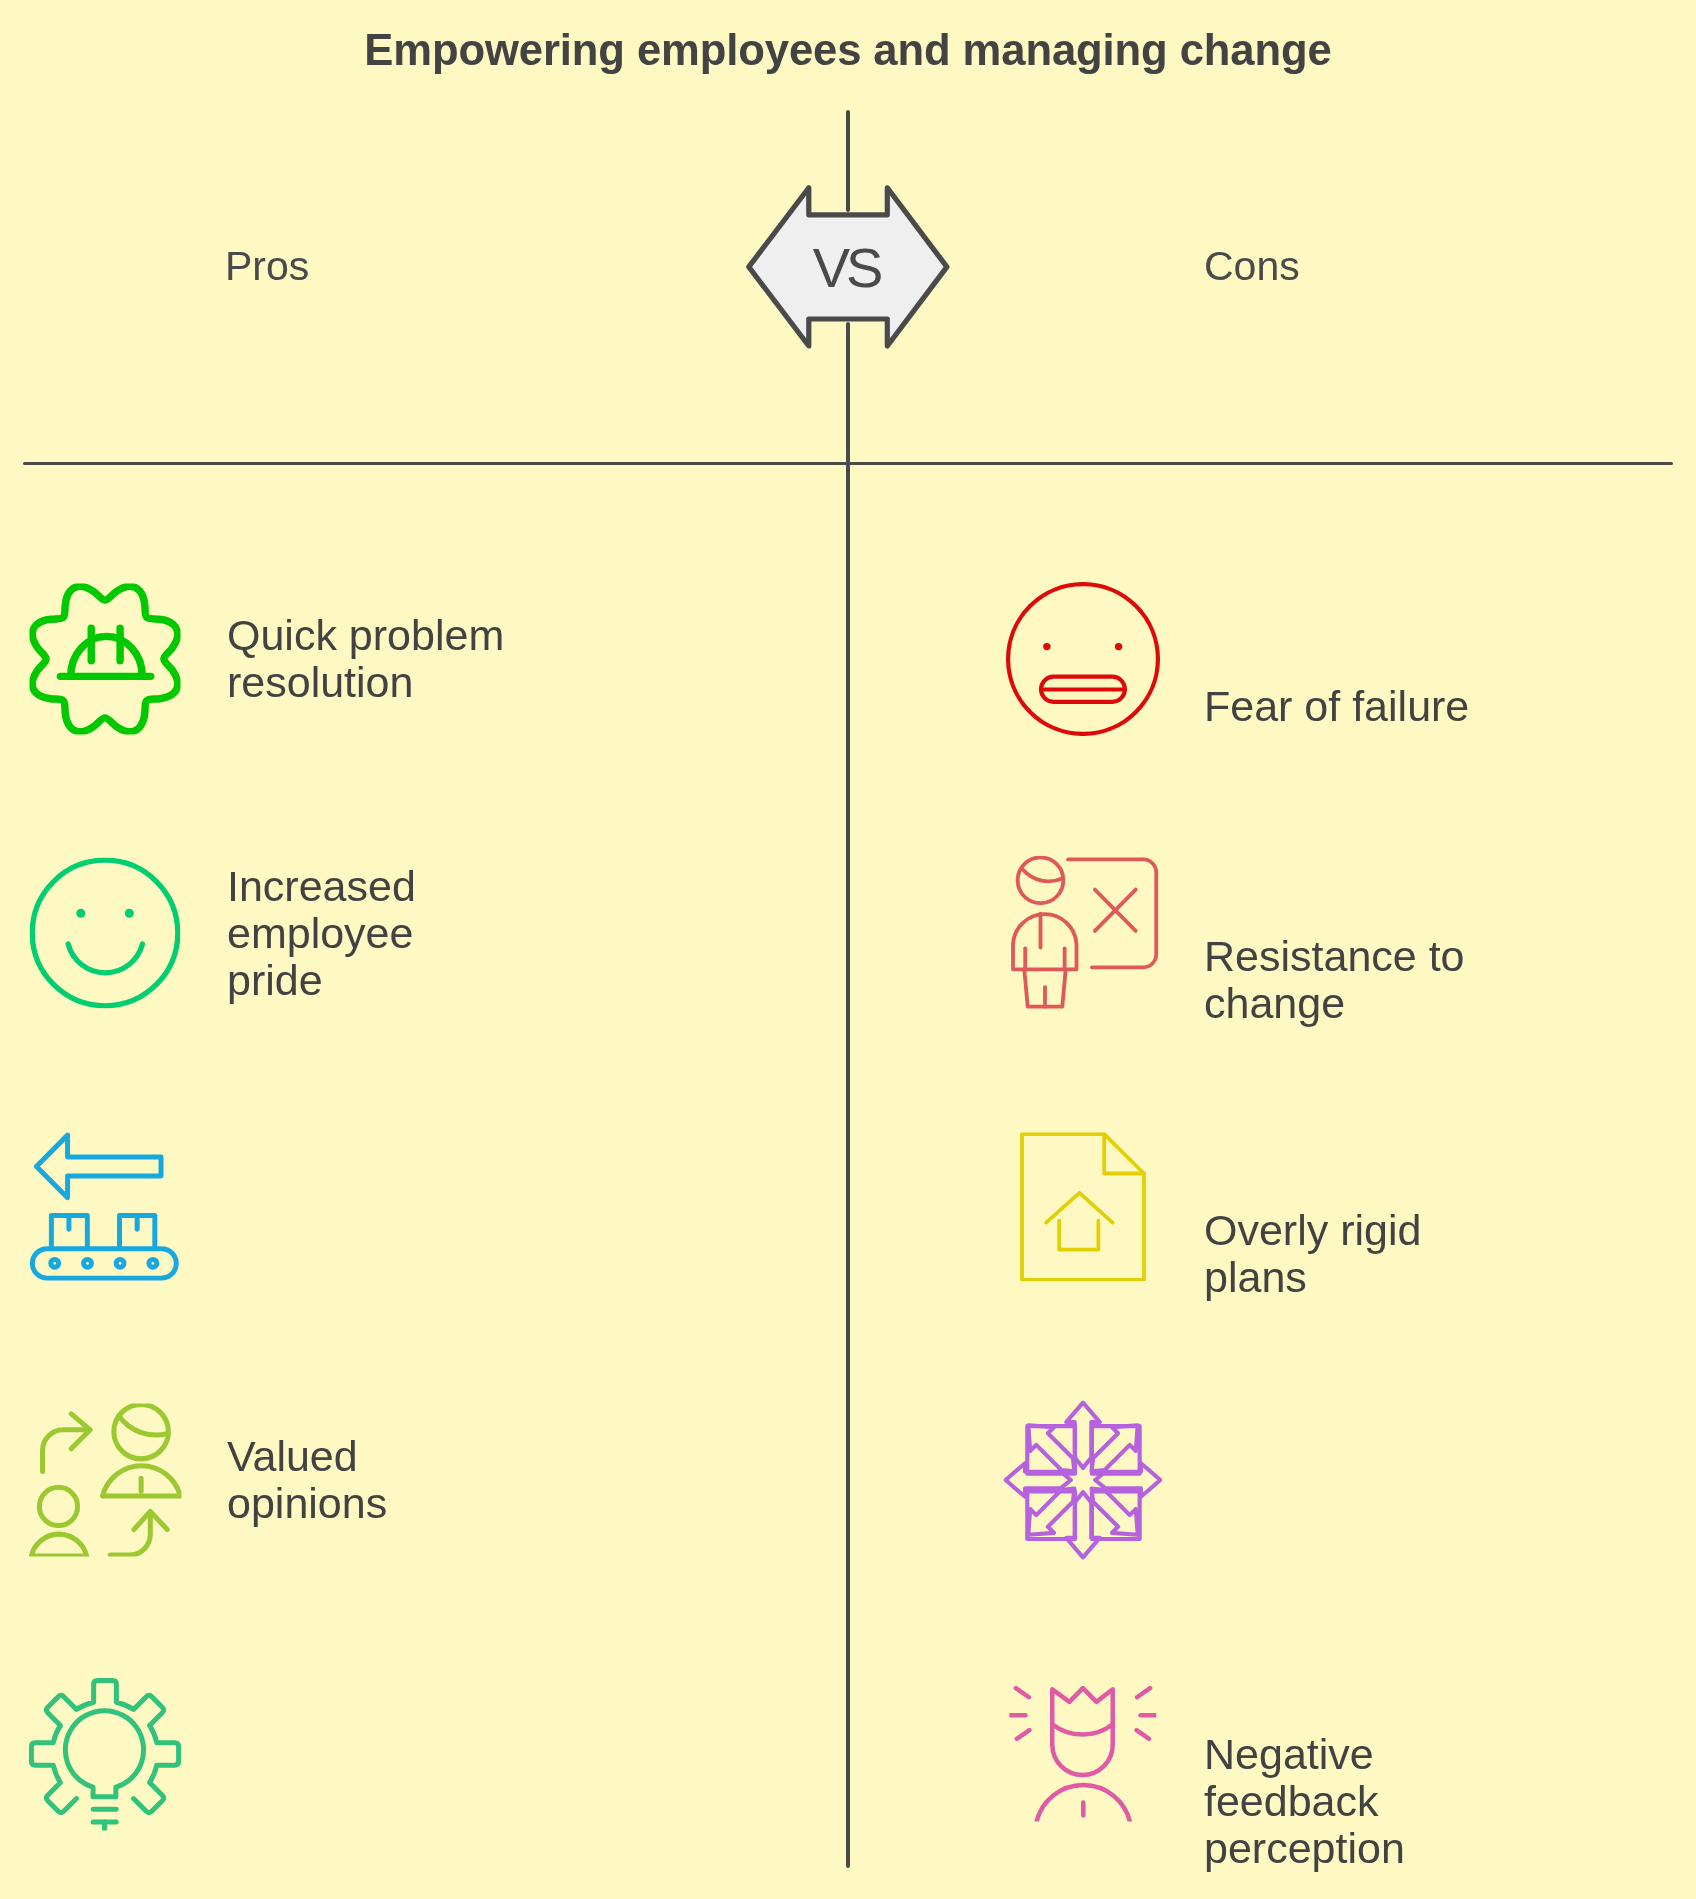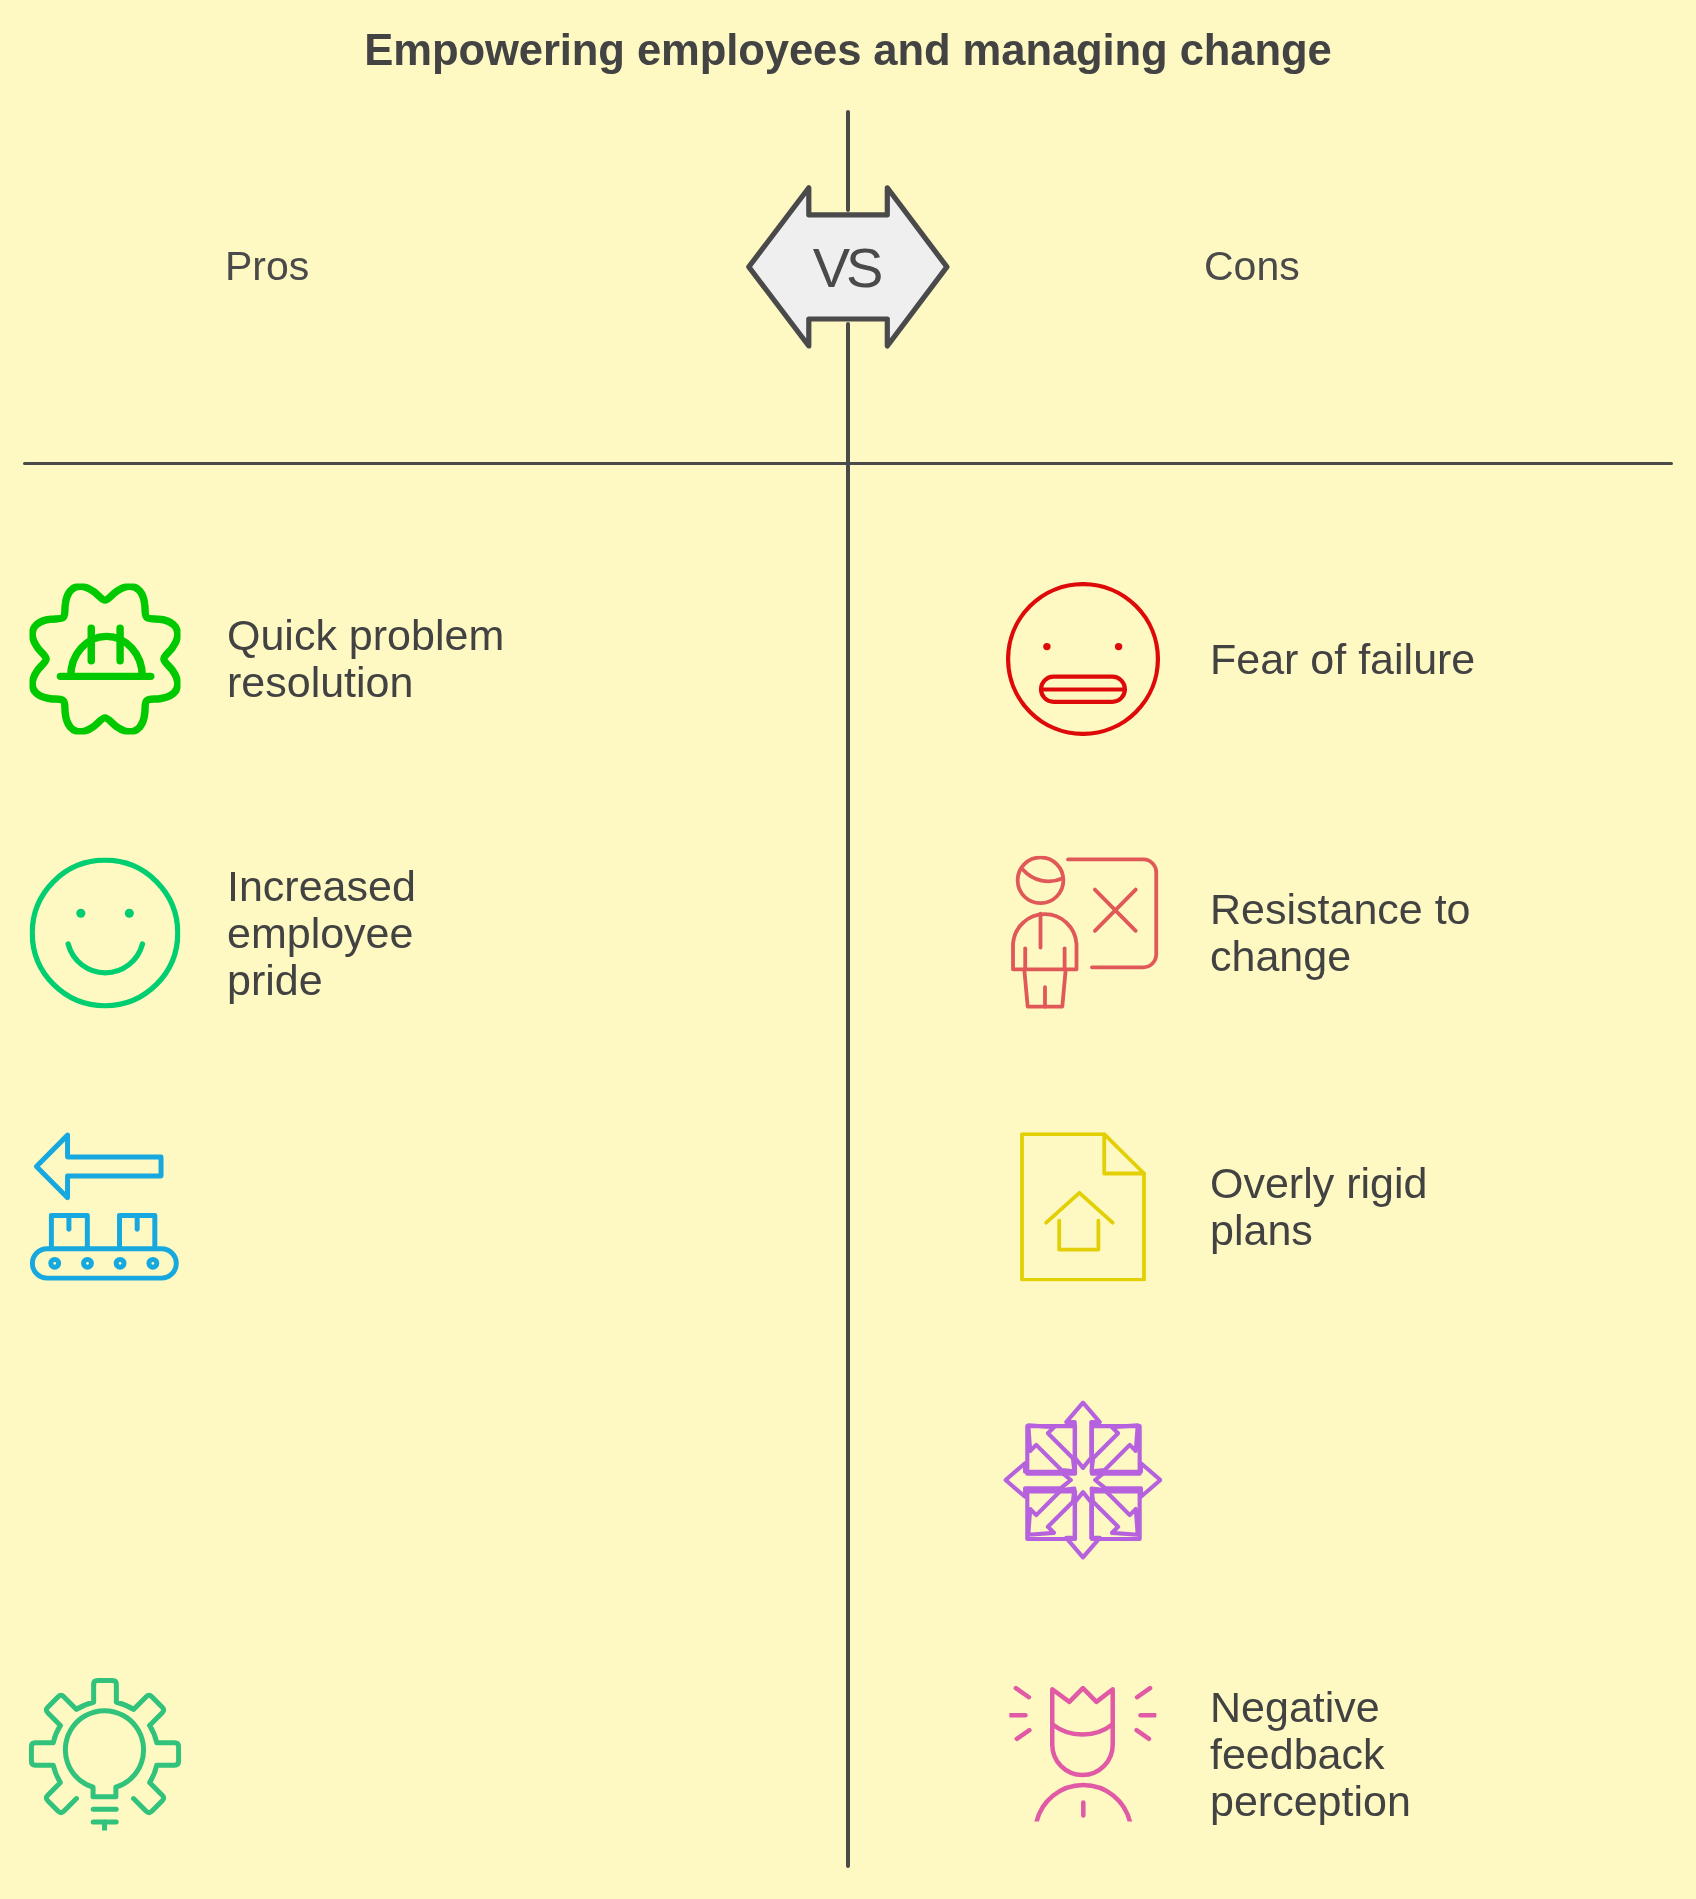--- a/index.html
+++ b/index.html
@@ -27,21 +27,21 @@
 
   .colhead{position:absolute;top:0;font-size:41px;color:#4a4a4a;line-height:1;}
   .heads{position:absolute;top:246px;left:0;width:1696px;height:40px;text-align:center;}
   .ch-pros{left:225px;}
   .ch-cons{left:1204px;}
 
   .item{position:absolute;width:760px;height:160px;}
   .item > svg{position:absolute;left:77.5px;top:50%;transform:translate(-50%,-50%);}
   .item .lbl{position:absolute;font-size:43px;line-height:47px;color:#424242;
              white-space:pre-line;left:200px;top:50%;transform:translateY(-50%);}
-  .item.cons .lbl{left:205px;}
+  .item.cons .lbl{left:199px;margin-top:47px;}
 </style>
 </head>
 <body>
 
 <div class="stage">
 
   <div class="title">Empowering employees and managing change</div>
 
   <div class="hrule"></div>
   <div class="vline-a"></div>
@@ -95,20 +95,38 @@
         <path d="M71.3 55.7 L71.3 64.8"></path>
         <rect x="1.9" y="77.6" width="95.3" height="19.5" rx="9.75"></rect>
         <circle cx="16.7" cy="87.3" r="2.6"></circle>
         <circle cx="38.4" cy="87.3" r="2.6"></circle>
         <circle cx="60.0" cy="87.3" r="2.6"></circle>
         <circle cx="81.7" cy="87.3" r="2.6"></circle>
       </g>
     </svg>
   </div>
 
+  <div class="item" style="left:27px;top:1400px;">
+    <svg width="153" height="153" viewBox="0 0 100 100">
+      <g fill="none" stroke="#9cc832" stroke-width="3.3" stroke-linecap="round" stroke-linejoin="round">
+        <path d="M9.2 44.4 L9.2 30.5 A13.5 13.5 0 0 1 22.7 17.2 L40.1 17.2"></path>
+        <path d="M27.9 6.8 L40.3 17.2 L27.9 29.6"></path>
+        <circle cx="19.6" cy="67.3" r="12.5"></circle>
+        <path d="M1.8 99.7 A18.6 18.6 0 0 1 38.0 99.7 Z"></path>
+        <circle cx="73.6" cy="18.4" r="17.8"></circle>
+        <path d="M59.0 8.0 A30 30 0 0 0 91.2 19.6"></path>
+        <path d="M48.4 60.5 A26.2 26.2 0 0 1 99.2 60.5 Z"></path>
+        <path d="M73.6 48.8 L73.6 57.4"></path>
+        <path d="M53.4 99.0 L66.6 99.0 A13.5 13.5 0 0 0 79.6 85.5 L79.6 70.9"></path>
+        <path d="M68.9 82.4 L79.6 70.5 L90.7 82.4"></path>
+      </g>
+    </svg>
+    <div class="lbl">Valued
+opinions</div>
+  </div>
 
   <div class="item" style="left:27px;top:1673.5px;">
     <svg width="153" height="153" viewBox="0 0 100 100">
       <g fill="none" stroke="#31c27b" stroke-width="3.27" stroke-linecap="round" stroke-linejoin="round">
         <path d="M68.65 79.14 L76.93 87.42 Q78.77 89.26 80.60 87.42 L87.42 80.60 Q89.26 78.77 87.42 76.93 L79.14 68.65 A34.60 34.60 0 0 0 83.80 57.42 L95.50 57.42 Q98.10 57.42 98.10 54.82 L98.10 45.18 Q98.10 42.58 95.50 42.58 L83.80 42.58 A34.60 34.60 0 0 0 79.14 31.35 L87.42 23.07 Q89.26 21.23 87.42 19.40 L80.60 12.58 Q78.77 10.74 76.93 12.58 L68.65 20.86 A34.60 34.60 0 0 0 57.42 16.20 L57.42 4.50 Q57.42 1.90 54.82 1.90 L45.18 1.90 Q42.58 1.90 42.58 4.50 L42.58 16.20 A34.60 34.60 0 0 0 31.35 20.86 L23.07 12.58 Q21.23 10.74 19.40 12.58 L12.58 19.40 Q10.74 21.23 12.58 23.07 L20.86 31.35 A34.60 34.60 0 0 0 16.20 42.58 L4.50 42.58 Q1.90 42.58 1.90 45.18 L1.90 54.82 Q1.90 57.42 4.50 57.42 L16.20 57.42 A34.60 34.60 0 0 0 20.86 68.65 L12.58 76.93 Q10.74 78.77 12.58 80.60 L19.40 87.42 Q21.23 89.26 23.07 87.42 L31.35 79.14"></path>
         <path d="M42.2 71.7 A25.56 25.56 0 1 1 57.1 71.7 L57.1 77.9 L42.2 77.9 Z"></path>
         <path d="M42.3 86.1 L57.3 86.1"></path>
         <path d="M42.3 94.5 L57.3 94.5"></path>
         <path d="M49.7 94.5 L49.7 100.3"></path>
       </g>

